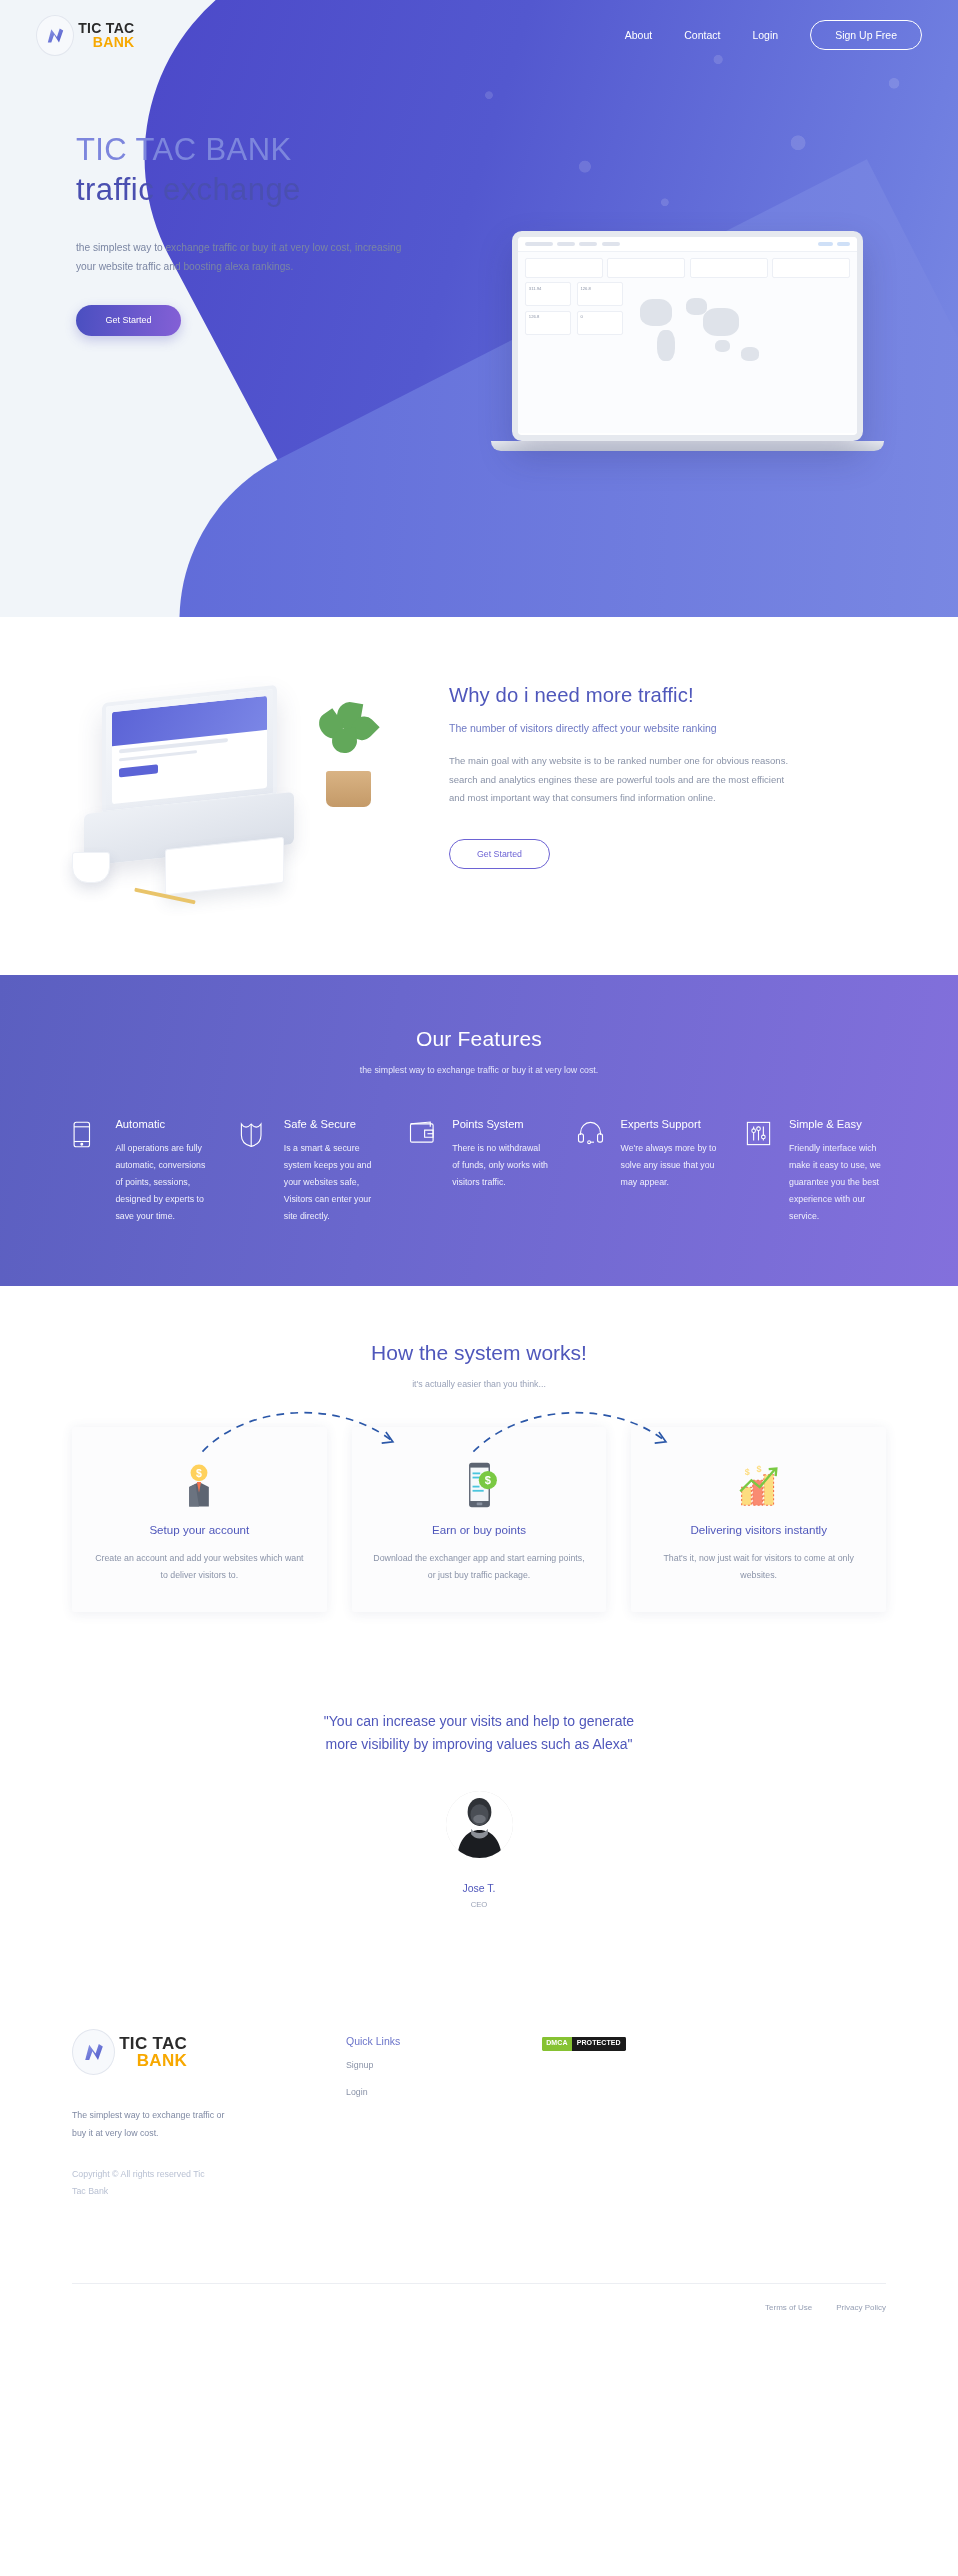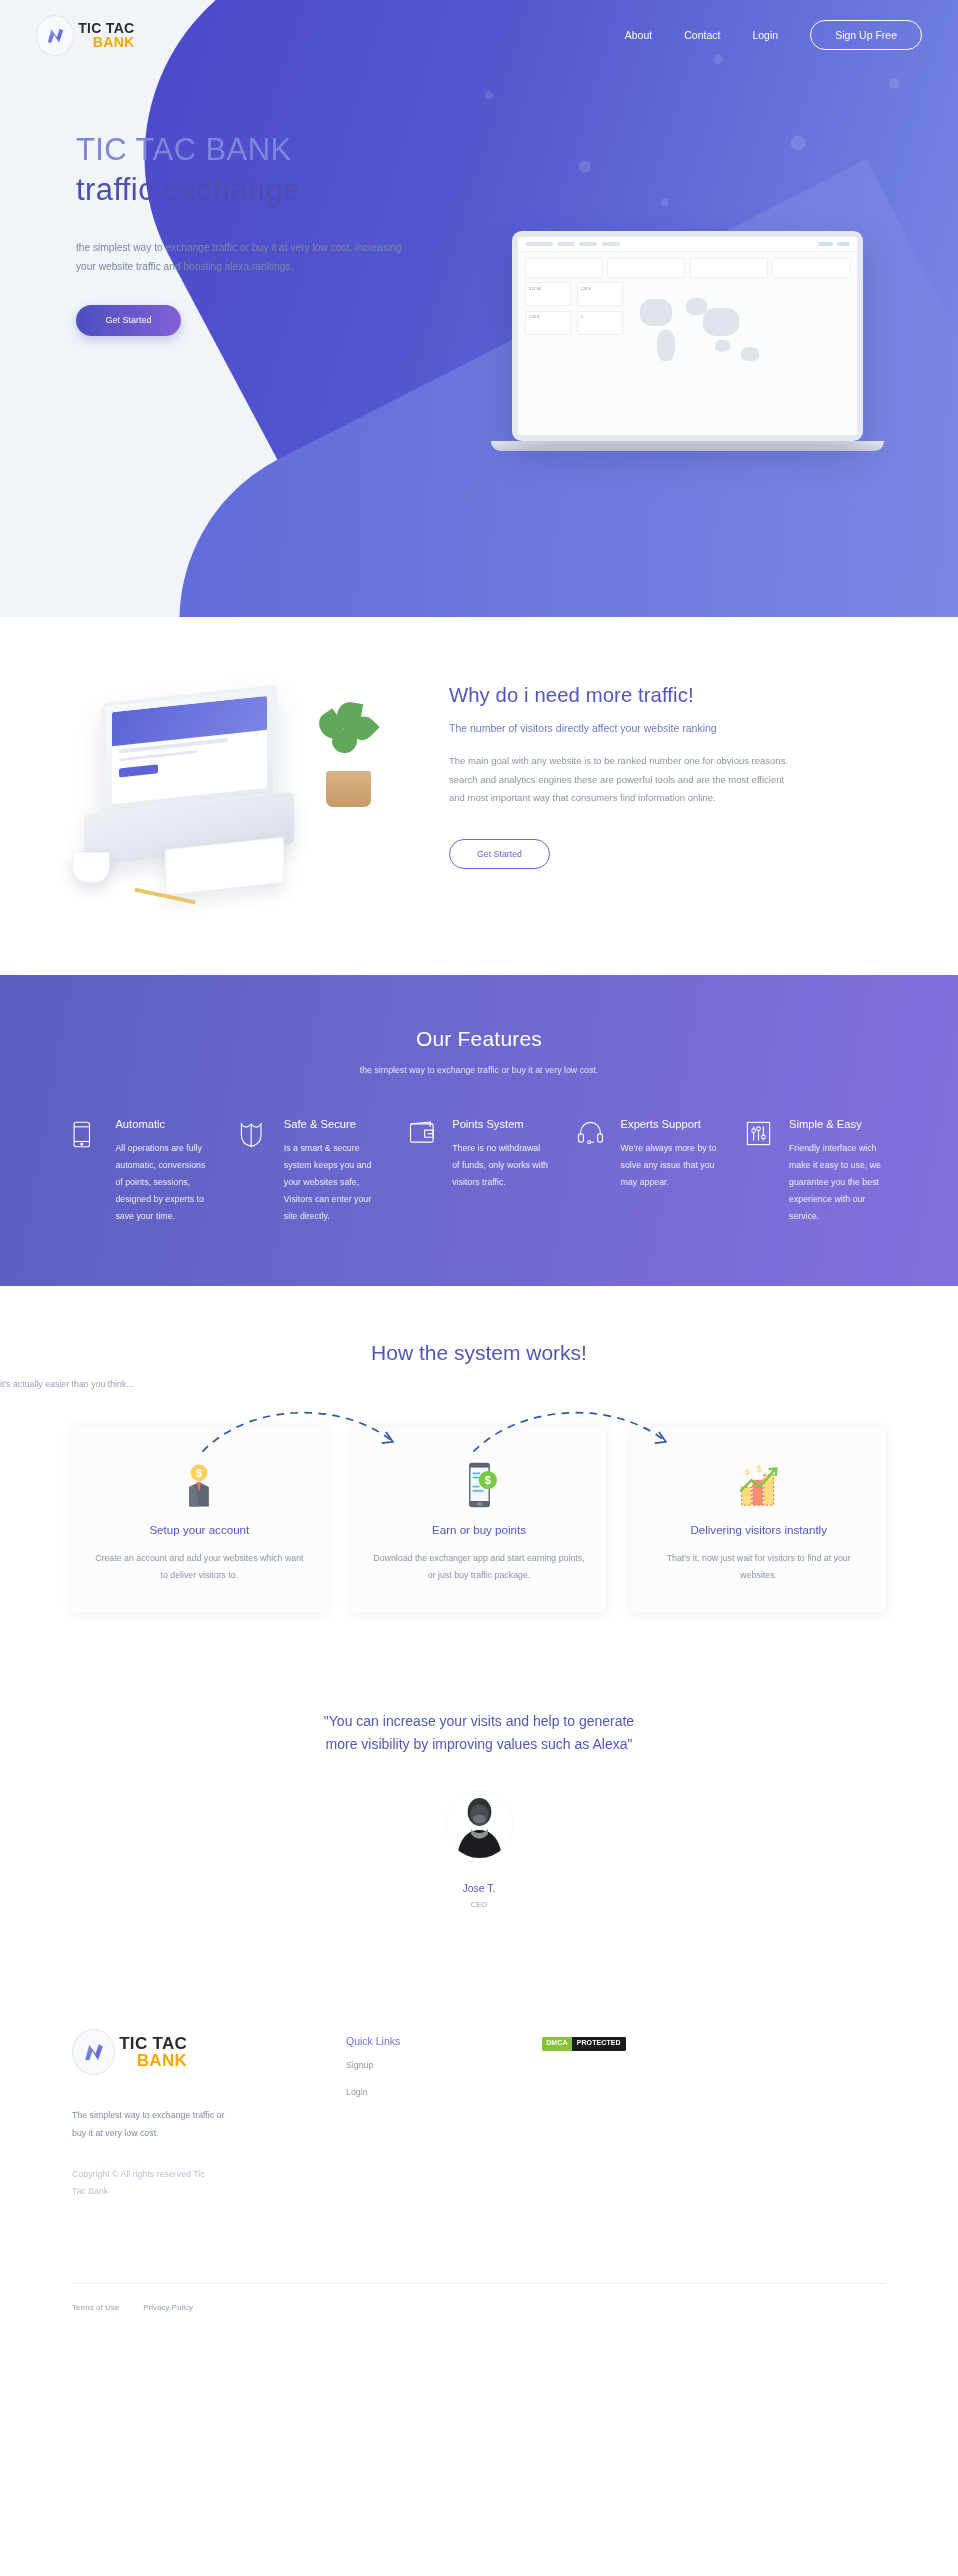--- a/index.html
+++ b/index.html
@@ -154,21 +154,21 @@
     display:grid; grid-template-columns:repeat(5,1fr); row-gap:34px; column-gap:28px;
   }
   .fitem { display:flex; gap:15.4px; }
   .ficon { width:28px; flex:0 0 28px; padding-top:2.8px; }
   .ftitle { font-size:11.2px; margin-bottom:9.8px; font-weight:400; }
   .fdesc { font-size:8.8px; line-height:1.95; color:#f0f0fc; max-width:186px; }
 
   
   .how { background:#fff; padding:55px 0 67px; }
   .how h2 { text-align:center; font-size:21px; font-weight:300; color:#4f57bb; }
-  .how .hsub { margin-top:14px; font-size:8.8px; color:#99a2b8; }
+  .how .hsub { text-align:center; margin-top:14px; font-size:8.8px; color:#99a2b8; }
   .steps { width:814px; margin:38px auto 0; display:flex; gap:25px; position:relative; }
   .step {
     flex:1; background:#fcfcfd; border-radius:2.1px; padding:31px 19.6px 28px; text-align:center;
     box-shadow:0 1.4px 11.2px rgba(70,80,120,.09);
   }
   .step .icon { height:50px; display:flex; align-items:flex-end; justify-content:center; margin-bottom:15.4px; }
   .step h3 { font-size:11.6px; font-weight:400; color:#4f57bb; margin-bottom:14px; }
   .step p { font-size:8.8px; line-height:1.95; color:#8a93a8; }
   .arrows { position:absolute; top:-29.5px; left:0; width:100%; height:63px; pointer-events:none; }
 
@@ -191,21 +191,21 @@
   .flogo { display:flex; align-items:center; gap:2.8px; }
   .ftagline { margin-top:32px; font-size:8.8px; line-height:2; color:#7f89a3; max-width:161px; }
   .fcopy { margin-top:24px; font-size:8.8px; line-height:1.9; color:#b9c1d3; max-width:147px; }
   .fcol2 h4 { font-size:10.5px; color:#6b74c9; font-weight:400; margin-bottom:13px; }
   .fcol2 a { display:block; font-size:8.8px; color:#8a93a8; text-decoration:none; margin-bottom:17px; }
   .dmca { display:inline-flex; height:14px; border-radius:1.4px; overflow:hidden; font-size:7px; font-weight:bold; }
   .dmca .d1 { background:#86c232; color:#fff; padding:2.1px 4.2px; letter-spacing:0.1px; }
   .dmca .d2 { background:#1b1b1b; color:#fff; padding:2.1px 4.9px; letter-spacing:0.1px; }
   .fbottom {
     width:814px; margin:83px auto 0; border-top:0.7px solid #eceef3;
-    padding:19.6px 0 25px; display:flex; justify-content:flex-start; gap:24px;
+    padding:19.6px 0 25px; display:flex; justify-content:flex-end; gap:24px;
   }
   .fbottom a { font-size:8px; color:#97a0b5; text-decoration:none; }
 </style>
 </head>
 <body>
 
 <div class="page">
 
   <section class="hero">
     <div class="hero-shape"></div>
@@ -460,21 +460,21 @@
             <rect x="8" y="32" width="14" height="26" fill="#fddd80" stroke="#f4744f" stroke-width="1.6" stroke-dasharray="3 3"></rect>
             <rect x="24" y="22" width="14" height="36" fill="#f98b72" stroke="#f4744f" stroke-width="1.6" stroke-dasharray="3 3"></rect>
             <rect x="40" y="14" width="14" height="44" fill="#fddd80" stroke="#f4744f" stroke-width="1.6" stroke-dasharray="3 3"></rect>
             <path d="M6 38 L22 22 L34 32 L56 6" stroke="#7ac943" stroke-width="3.4" fill="none"></path>
             <path d="M47 6 L58 5 L57 16" stroke="#7ac943" stroke-width="3.4" fill="none"></path>
             <text x="16" y="14" font-size="13" font-weight="bold" fill="#fddd80" text-anchor="middle" font-family="'Liberation Sans',sans-serif">$</text>
             <text x="33" y="10" font-size="13" font-weight="bold" fill="#fddd80" text-anchor="middle" font-family="'Liberation Sans',sans-serif">$</text>
           </svg>
         </div>
         <h3>Delivering visitors instantly</h3>
-        <p>That's it, now just wait for visitors to find at your websites.</p>
+        <p>That's it, now just wait for visitors to come at only websites.</p>
       </div>
     </div>
   </section>
 
   <section class="testi">
     <div class="quote">"You can increase your visits and help to generate</div>
     <div class="quote">more visibility by improving values such as Alexa"</div>
     <div class="avatar">
       <svg width="67" height="67" viewBox="0 0 96 96">
         <rect width="96" height="96" fill="#fff"></rect>

